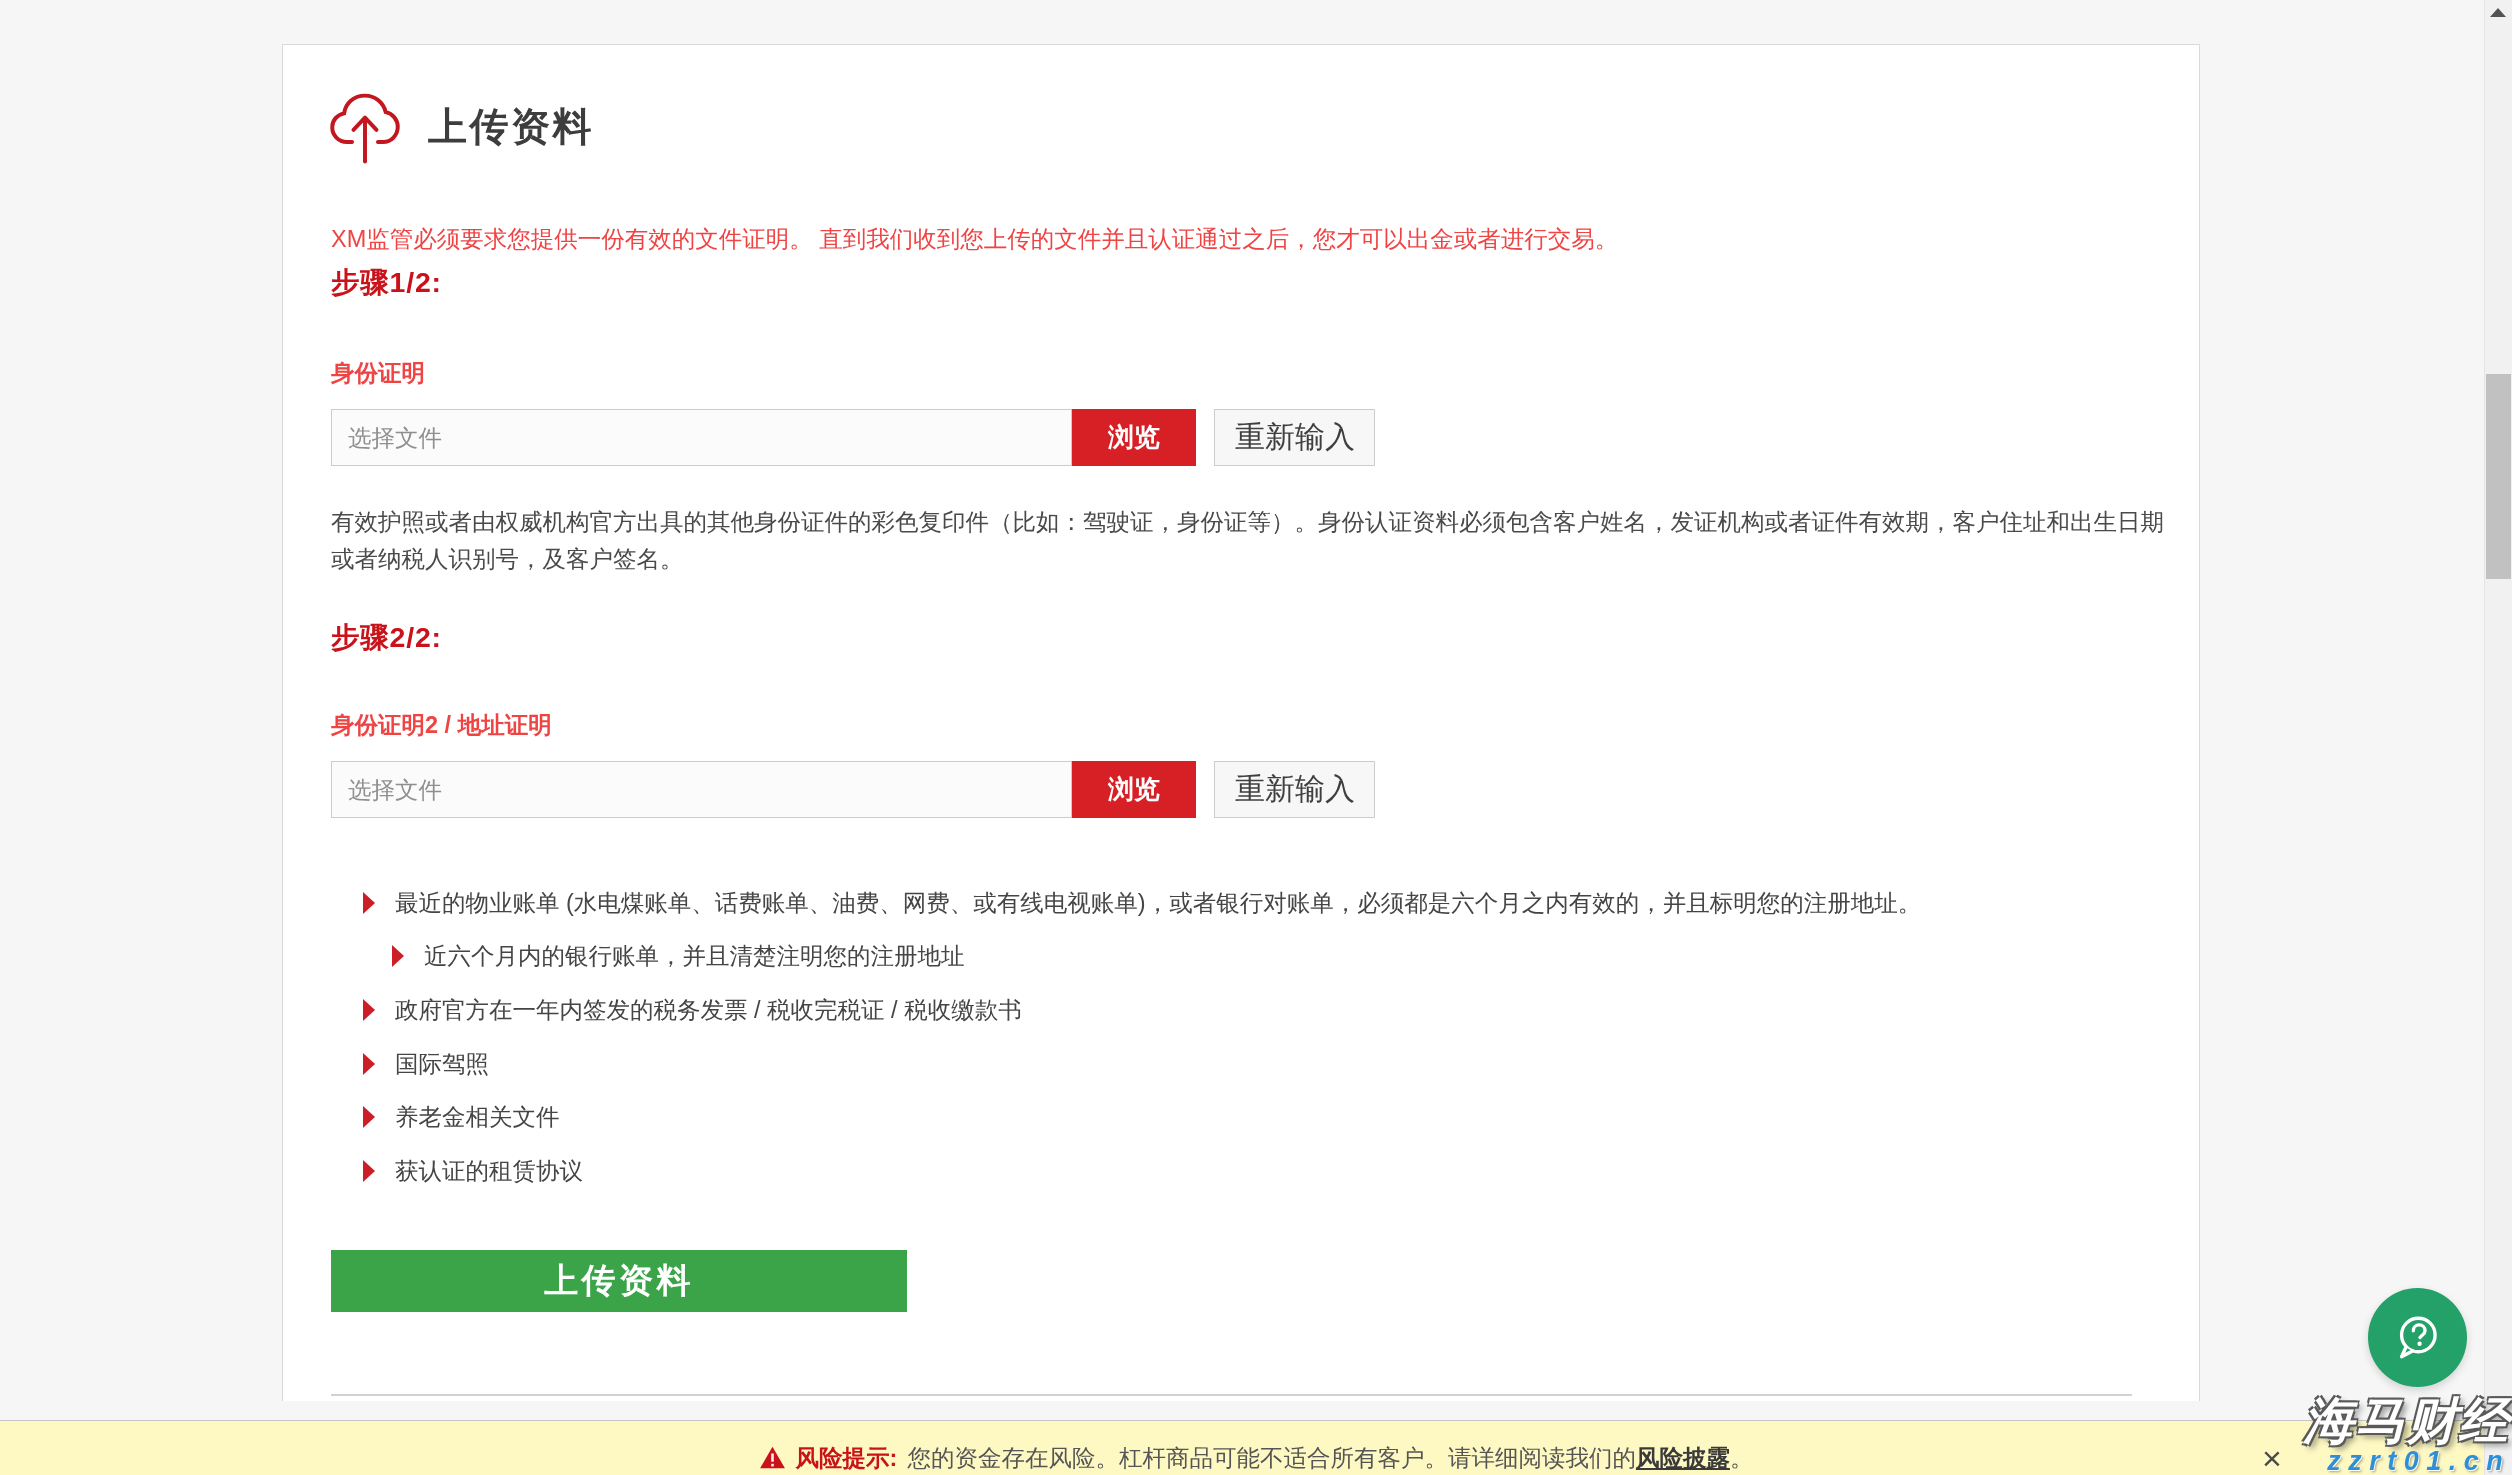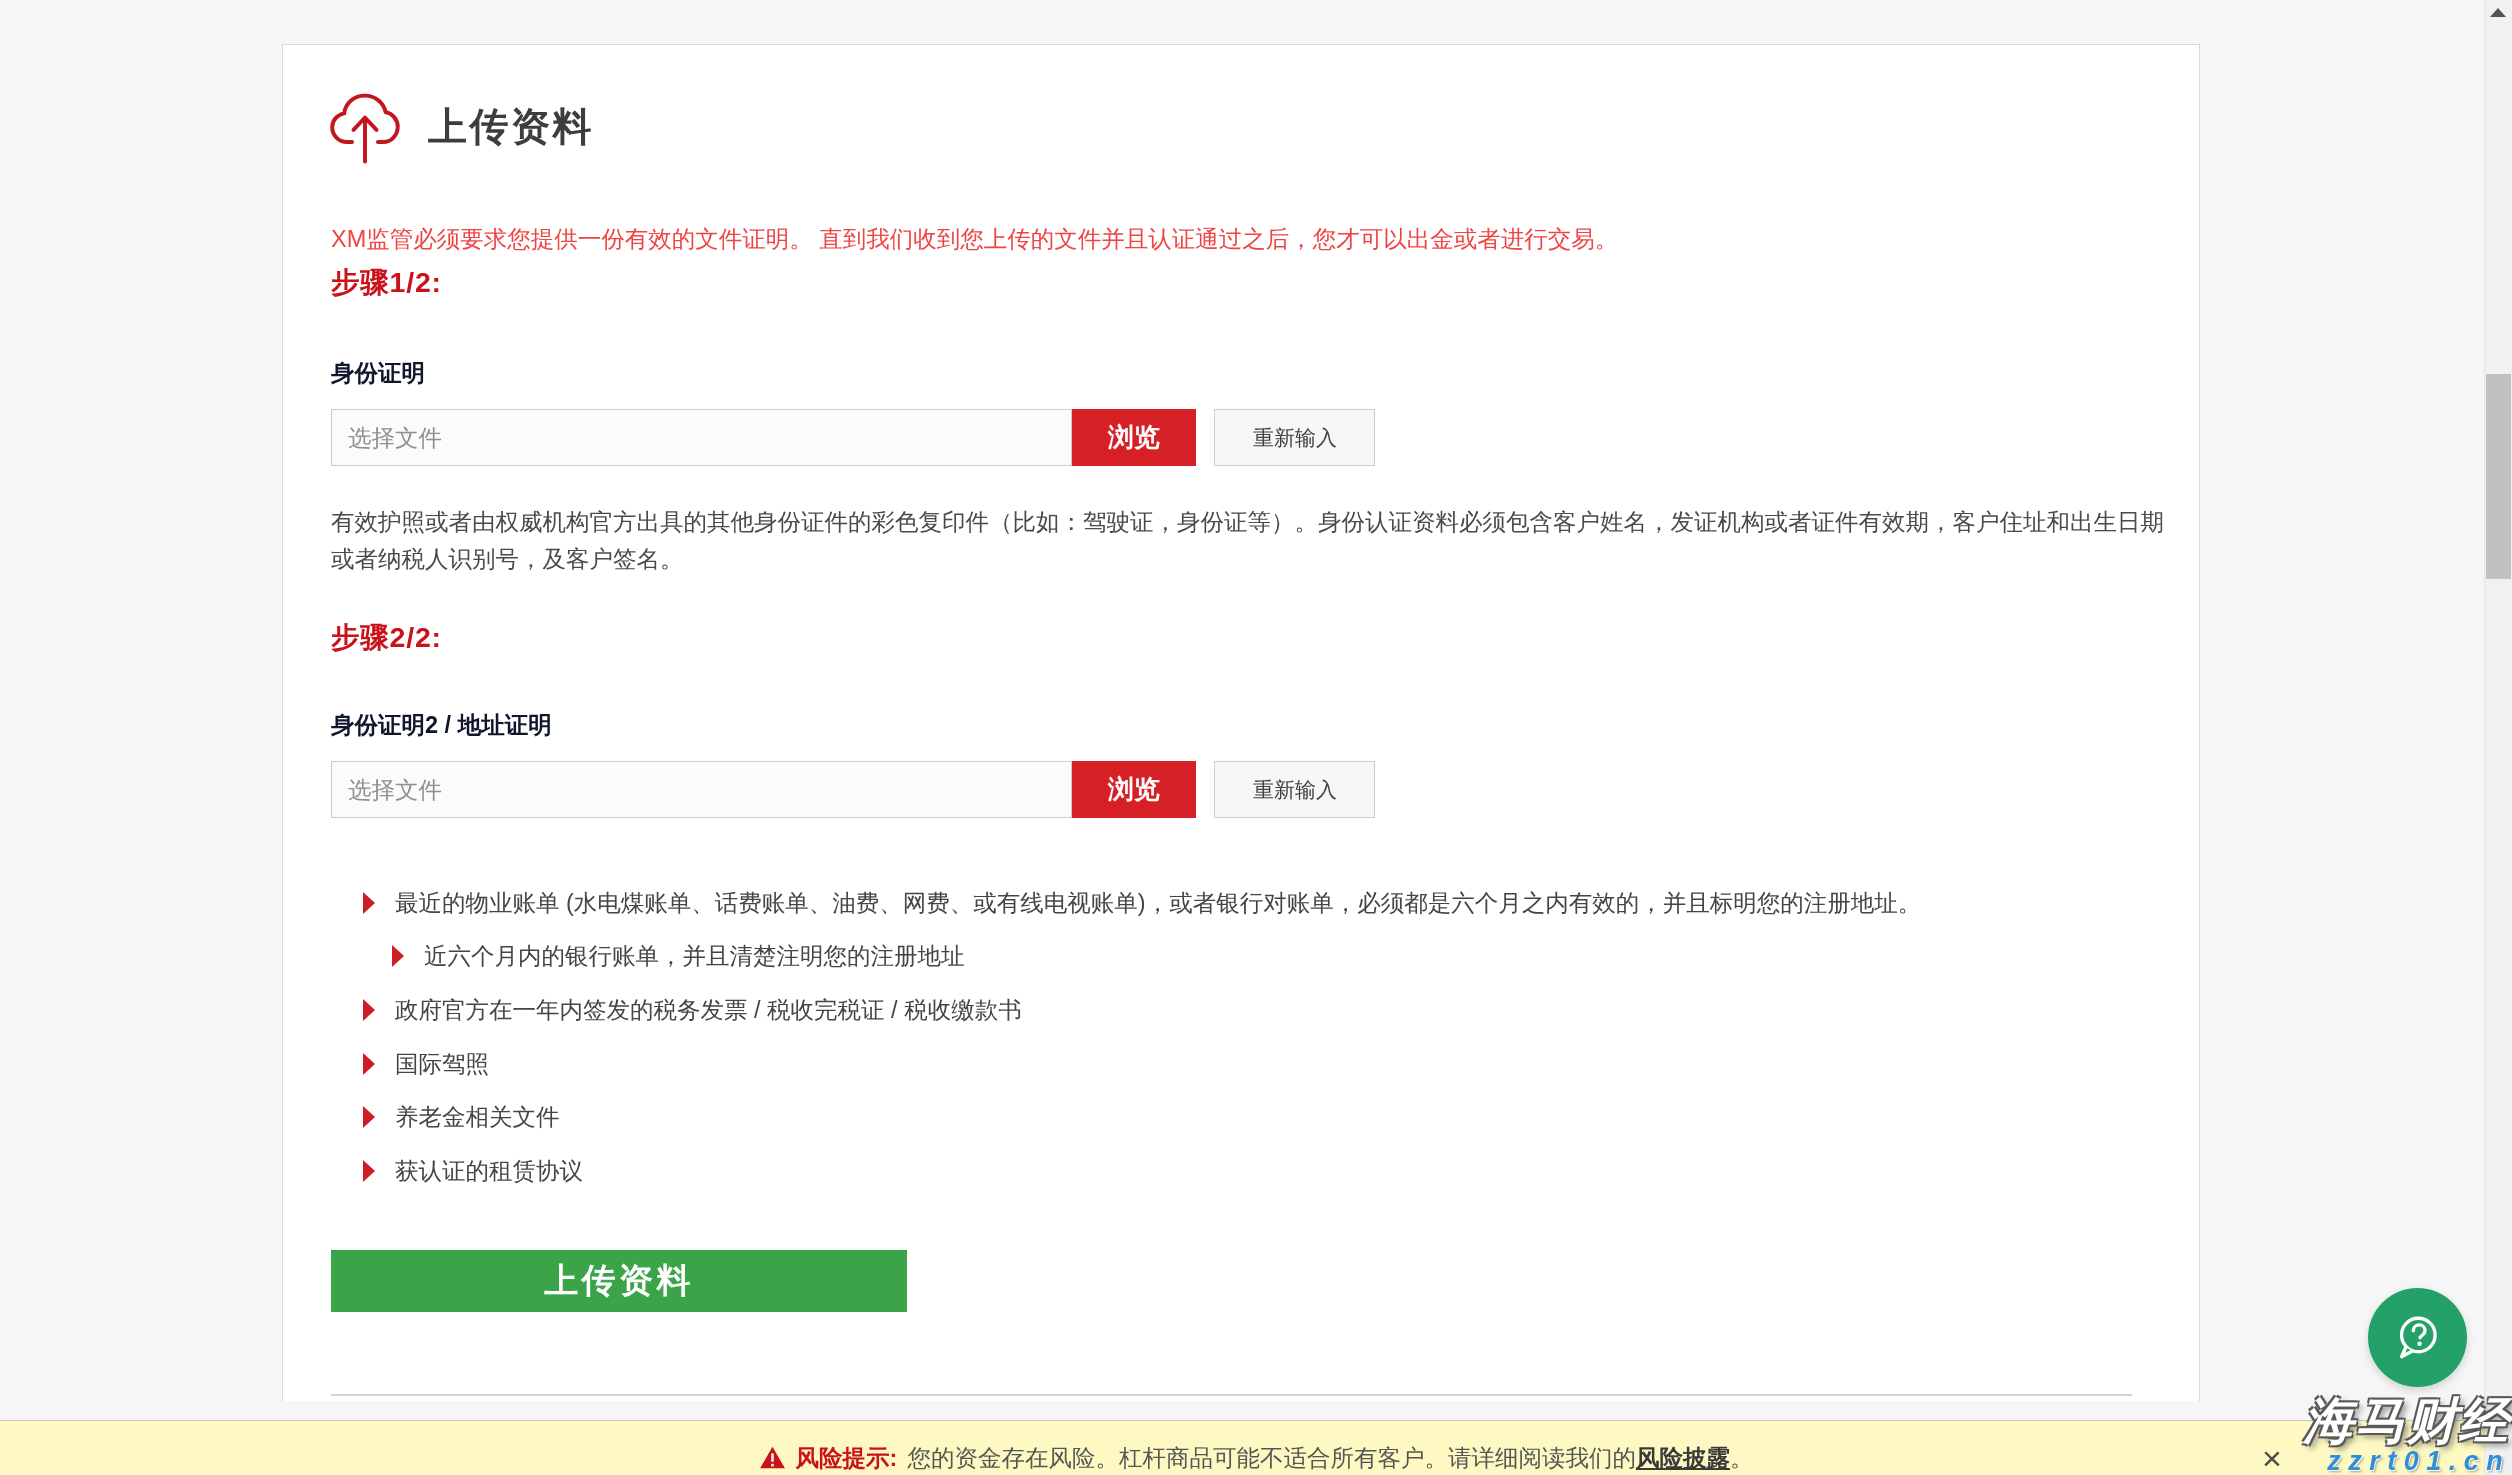--- a/index.html
+++ b/index.html
@@ -23,42 +23,42 @@
 
   .header { position:absolute; left:46px; top:42px; display:flex; align-items:center; gap:27px; }
   .page-title { font-size:39px; font-weight:bold; color:#3d3d3d; letter-spacing:2.5px; }
 
   .desc { position:absolute; left:48px; top:178px; font-size:23.5px; color:#ef4444; }
 
   .step-heading { position:absolute; left:48px; font-size:28.5px; font-weight:bold; color:#c9121a; letter-spacing:0.8px; }
   .step-1 { top:219px; }
   .step-2 { top:574px; }
 
-  .file-label { position:absolute; left:48px; font-size:23.5px; font-weight:bold; color:#0f172a; }
+  .file-label { position:absolute; left:48px; font-size:23.5px; font-weight:bold; color:#ef4444; }
   .label-1 { top:312px; }
   .label-2 { top:664px; }
 
   .file-row { position:absolute; left:48px; height:57px; display:flex; align-items:stretch; }
   .row-1 { top:364px; }
   .row-2 { top:716px; }
   .file-input {
     width:741px; border:0.8px solid #cccccc; background:#fbfbfb;
     display:flex; align-items:center; padding-left:16px;
     font-size:23.5px; color:#8f8f8f; cursor:text;
   }
   .browse-btn {
     width:124px; background:#d71f26; color:#ffffff;
     font-size:26px; font-weight:bold;
     display:flex; align-items:center; justify-content:center;
     cursor:pointer;
   }
   .reset-btn {
     width:161px; margin-left:18.4px;
     background:#f7f7f7; border:0.8px solid #cccccc; color:#3f3f3f;
-    font-size:21px;
+    font-size:30px;
     display:flex; align-items:center; justify-content:center;
     cursor:pointer;
   }
 
   .note-para {
     position:absolute; left:48px; top:459px; width:1835px;
     font-size:23.5px; color:#4a4a4a; line-height:37px;
   }
 
   .bullet-item {

